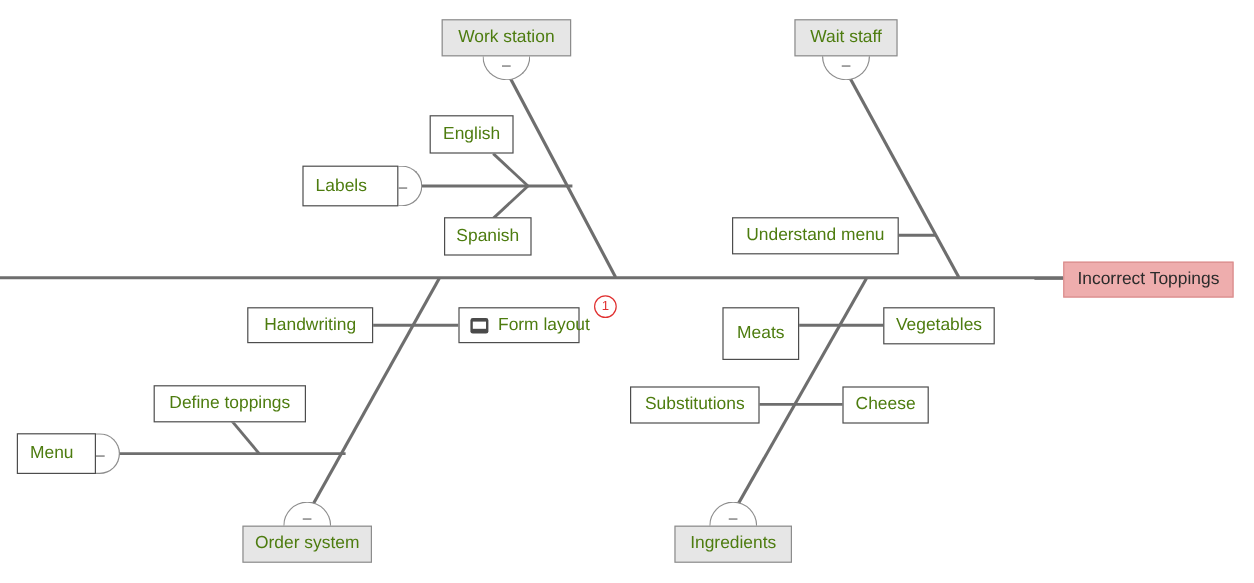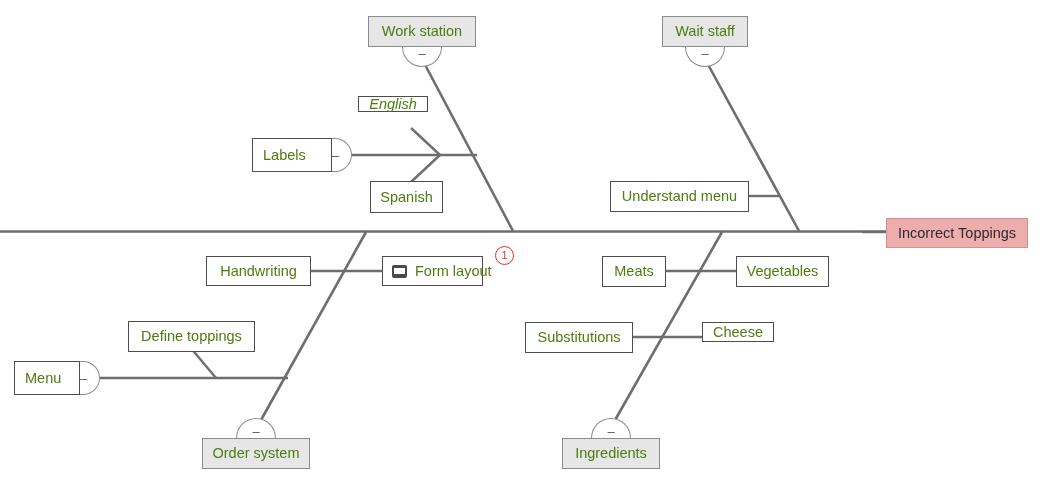--- a/index.html
+++ b/index.html
@@ -202,21 +202,21 @@
     <span>Incorrect Toppings</span>
   </div>
 
   <div class="node spine-left" style="left:252px; top:138px; width:80px; height:34px;">
     <span>Labels</span>
   </div>
   <div class="handle right" style="left:331px; top:138px;">
     <span class="minus-glyph">–</span>
   </div>
 
-  <div class="node" style="left:358px; top:96px; width:70px; height:16px;font-style:italic;">
+  <div class="node" style="left:358px; top:96px; width:70px; height:32px;">
     <span>English</span>
   </div>
 
   <div class="node" style="left:370px; top:181px; width:73px; height:32px;">
     <span>Spanish</span>
   </div>
 
   <div class="node" style="left:610px; top:181px; width:139px; height:31px;">
     <span>Understand menu</span>
   </div>
@@ -237,29 +237,29 @@
     <span>Menu</span>
   </div>
   <div class="handle right" style="left:79px; top:361px;">
     <span class="minus-glyph">–</span>
   </div>
 
   <div class="node" style="left:128px; top:321px; width:127px; height:31px;">
     <span>Define toppings</span>
   </div>
 
-  <div class="node" style="left:602px; top:256px; width:64px; height:31px;">
+  <div class="node" style="left:602px; top:256px; width:64px; height:44px;">
     <span>Meats</span>
   </div>
 
   <div class="node" style="left:525px; top:322px; width:108px; height:31px;">
     <span>Substitutions</span>
   </div>
 
   <div class="node" style="left:736px; top:256px; width:93px; height:31px;">
     <span>Vegetables</span>
   </div>
 
-  <div class="node" style="left:702px; top:322px; width:72px; height:20px;">
+  <div class="node" style="left:702px; top:322px; width:72px; height:31px;">
     <span>Cheese</span>
   </div>
 
 </div>
 
 </body></html>

